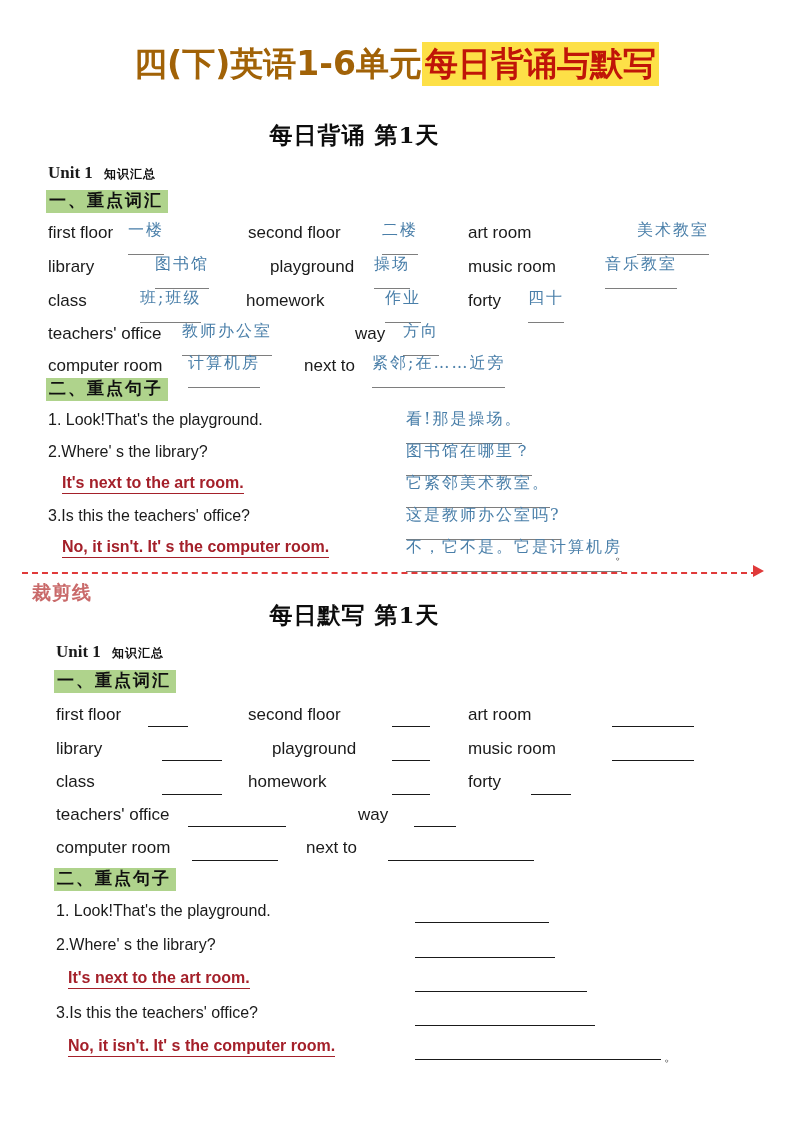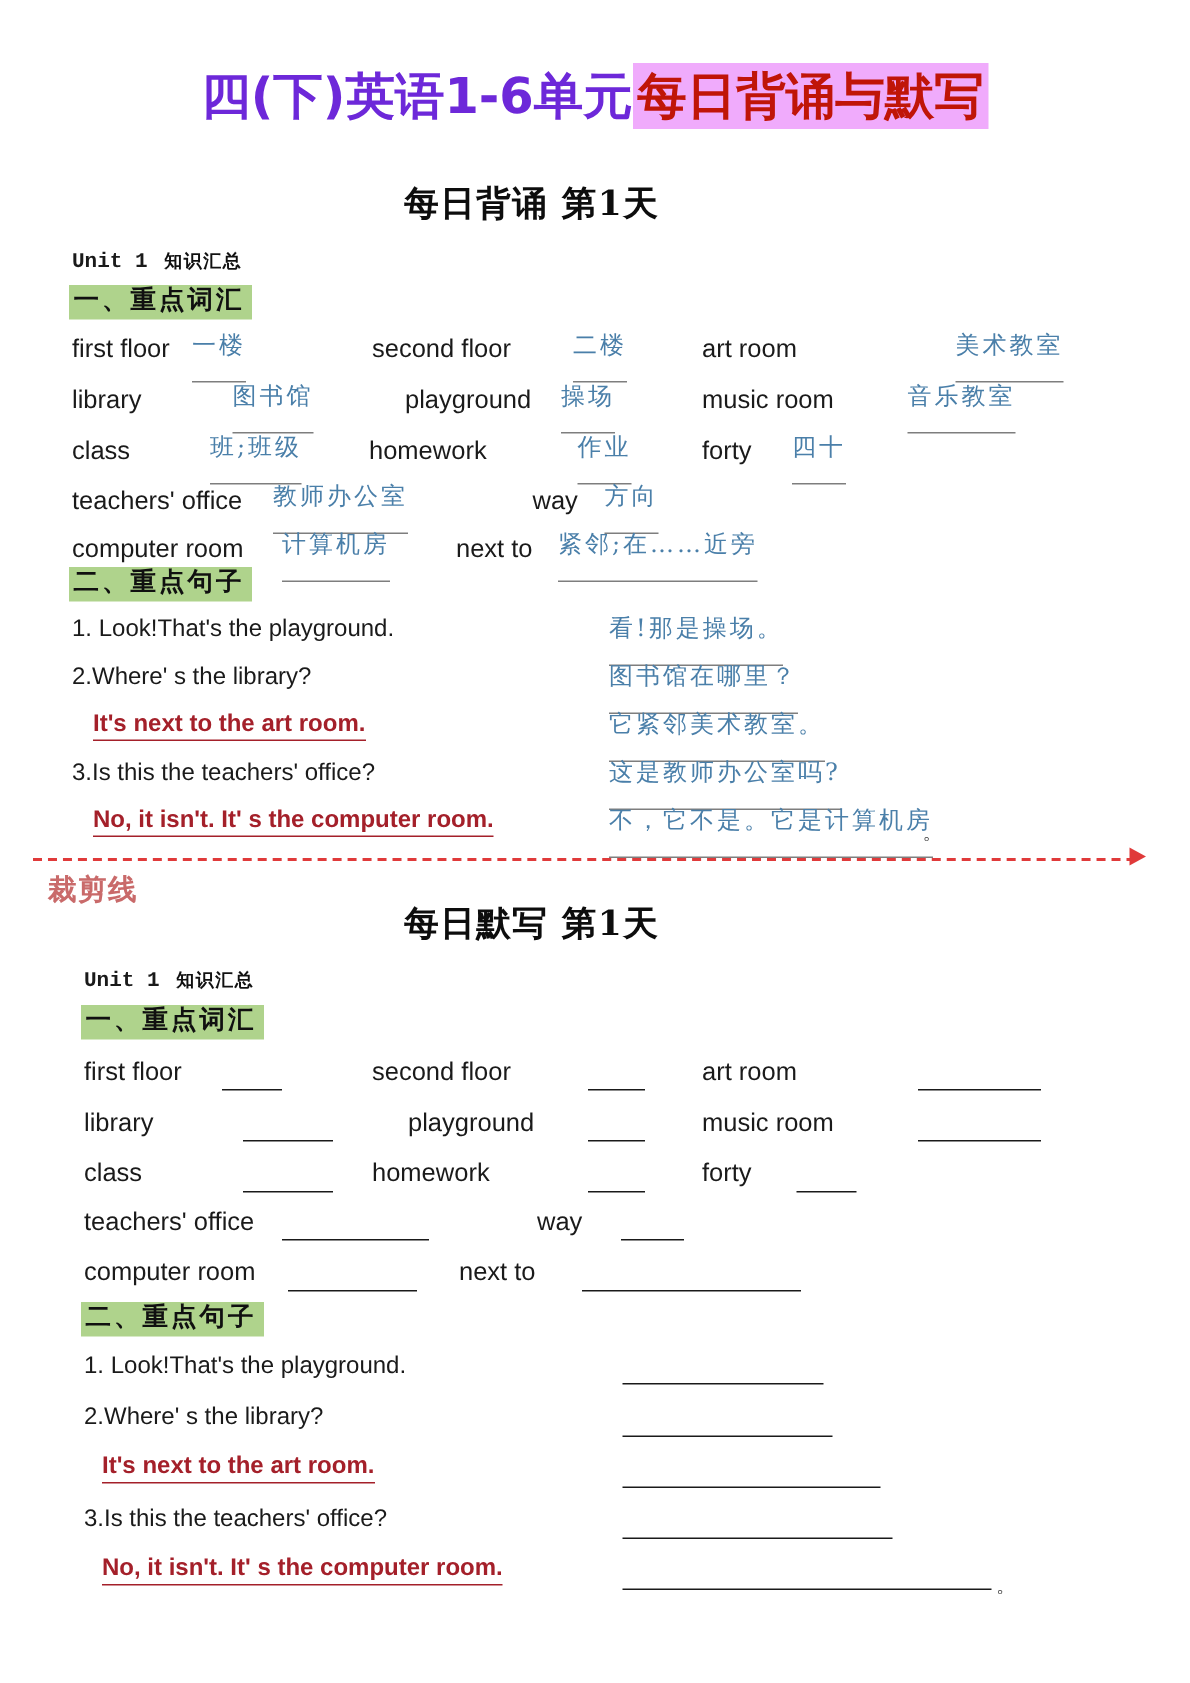--- a/index.html
+++ b/index.html
@@ -30,29 +30,29 @@
     top: 42px;
     width: 793px;
     text-align: center;
     white-space: nowrap;
   }
   .title-black {
     font-family: "DejaVu Sans", sans-serif;
     font-weight: bold;
     font-size: 33px;
     letter-spacing: 0px;
-    color: #6d28d9;
+    color: #a16207;
     vertical-align: middle;
   }
   .title-hl {
     font-family: "DejaVu Sans", sans-serif;
     font-weight: bold;
     font-size: 33px;
     color: #C01508;
-    background: #f0abfc;
+    background: #fde047;
     padding: 2px 3px 3px 3px;
     vertical-align: middle;
   }
 
   .subtitle {
     position: absolute;
     left: 0;
     width: 709px;
     text-align: center;
     font-family: "DejaVu Serif", serif;
@@ -65,23 +65,23 @@
   .subtitle-bottom { top: 600px; }
 
   
   .unit-head {
     position: absolute;
     font-size: 17px;
     color: #111;
     white-space: nowrap;
   }
   .unit-head .en {
-    font-family: Liberation Mono, monospace;
-    font-weight: bold;
-    font-size: 14px;
+    font-family: Liberation Serif, serif;
+    font-weight: bold;
+    font-size: 17px;
   }
   .unit-head .cn {
     font-family: "DejaVu Serif", serif;
     font-weight: bold;
     font-size: 12px;
     margin-left: 11px;
     letter-spacing: 1px;
   }
 
   .green-head {

